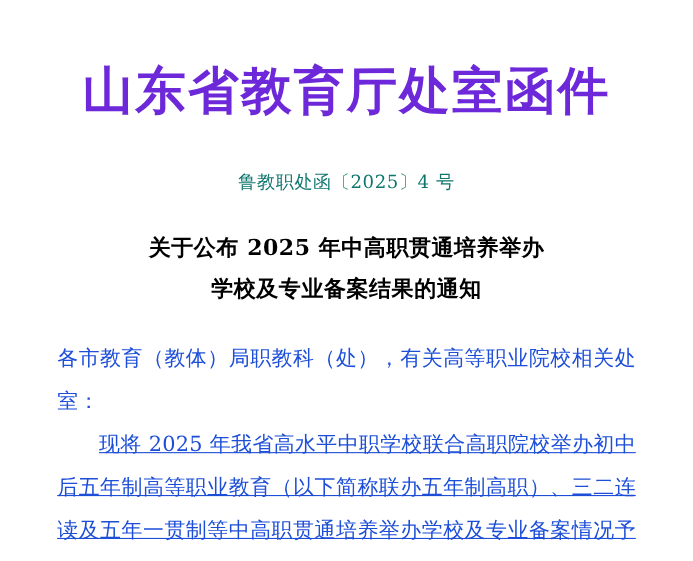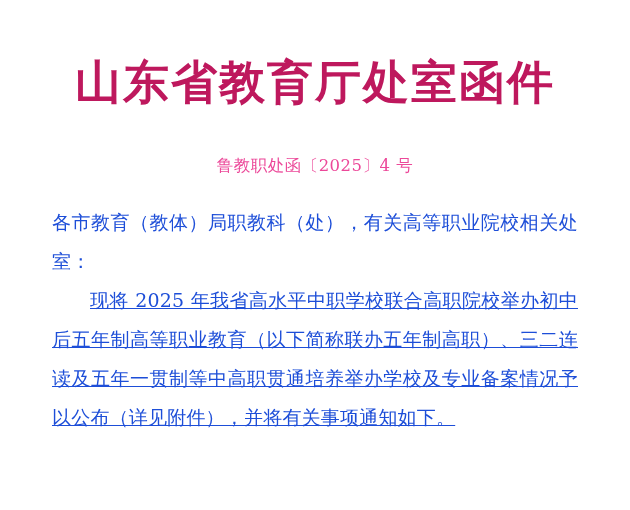--- a/index.html
+++ b/index.html
@@ -16,33 +16,33 @@
   .page {
     position: relative;
     width: 630px;
     height: 510px;
     box-sizing: border-box;
     background: #ffffff;
   }
   .masthead {
     text-align: center;
     padding-top: 56px;
-    color: #be185d;
+    color: #6d28d9;
     font-family: "DejaVu Serif", "Liberation Serif", serif;
     font-weight: bold;
     font-size: 46px;
     letter-spacing: 2px;
     line-height: 1.15;
     white-space: nowrap;
   }
   .doc-number {
     margin-top: 46px;
     text-align: center;
     font-size: 16.5px;
-    color: #ec4899;
+    color: #0f766e;
     letter-spacing: 0.5px;
     font-family: "DejaVu Serif", "Liberation Serif", serif;
   }
   .title-block {
     margin-top: 30px;
     text-align: center;
     font-size: 20px;
     font-weight: bold;
     color: #000000;
     line-height: 1.85;
@@ -69,19 +69,23 @@
 </style>
 </head>
 <body>
 
 <div class="page">
 
   <div class="masthead">山东省教育厅处室函件</div>
 
   <div class="doc-number">鲁教职处函〔2025〕4 号</div>
 
+  <div class="title-block">
+    <span class="title-line">关于公布 2025 年中高职贯通培养举办</span>
+    <span class="title-line">学校及专业备案结果的通知</span>
+  </div>
 
   <div class="body-block">
     <p class="para">各市教育（教体）局职教科（处），有关高等职业院校相关处室：</p>
     <p class="para indent">现将 2025 年我省高水平中职学校联合高职院校举办初中后五年制高等职业教育（以下简称联办五年制高职）、三二连读及五年一贯制等中高职贯通培养举办学校及专业备案情况予以公布（详见附件），并将有关事项通知如下。</p>
   </div>
 
 </div>
 
 </body></html>

